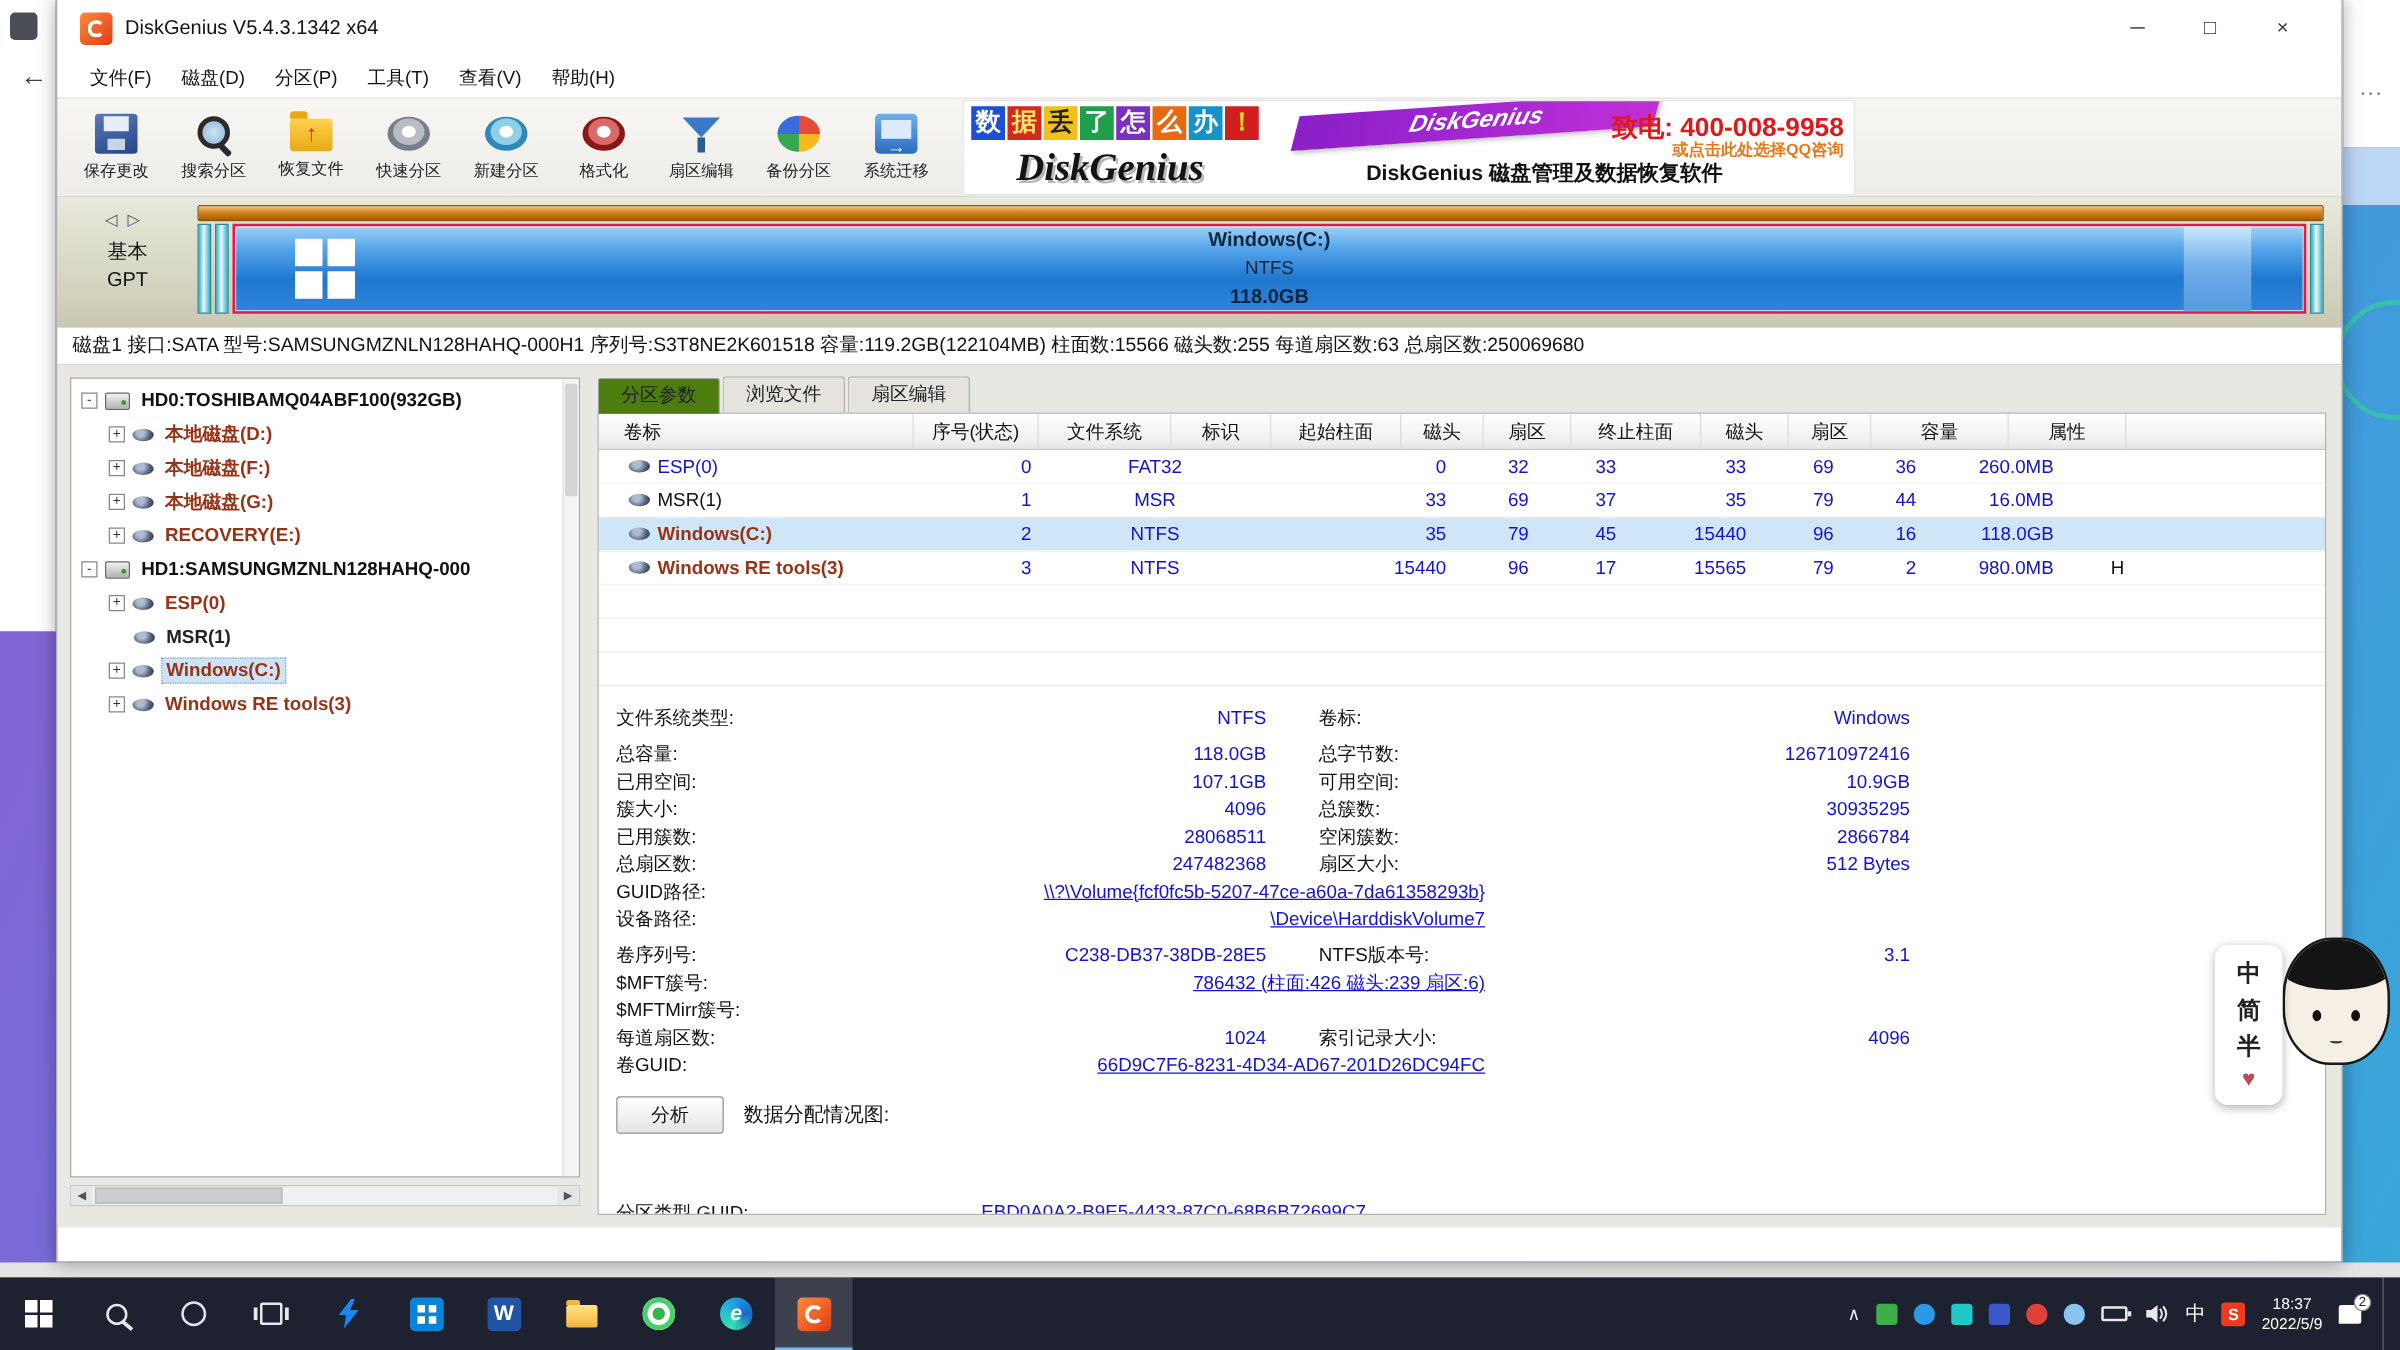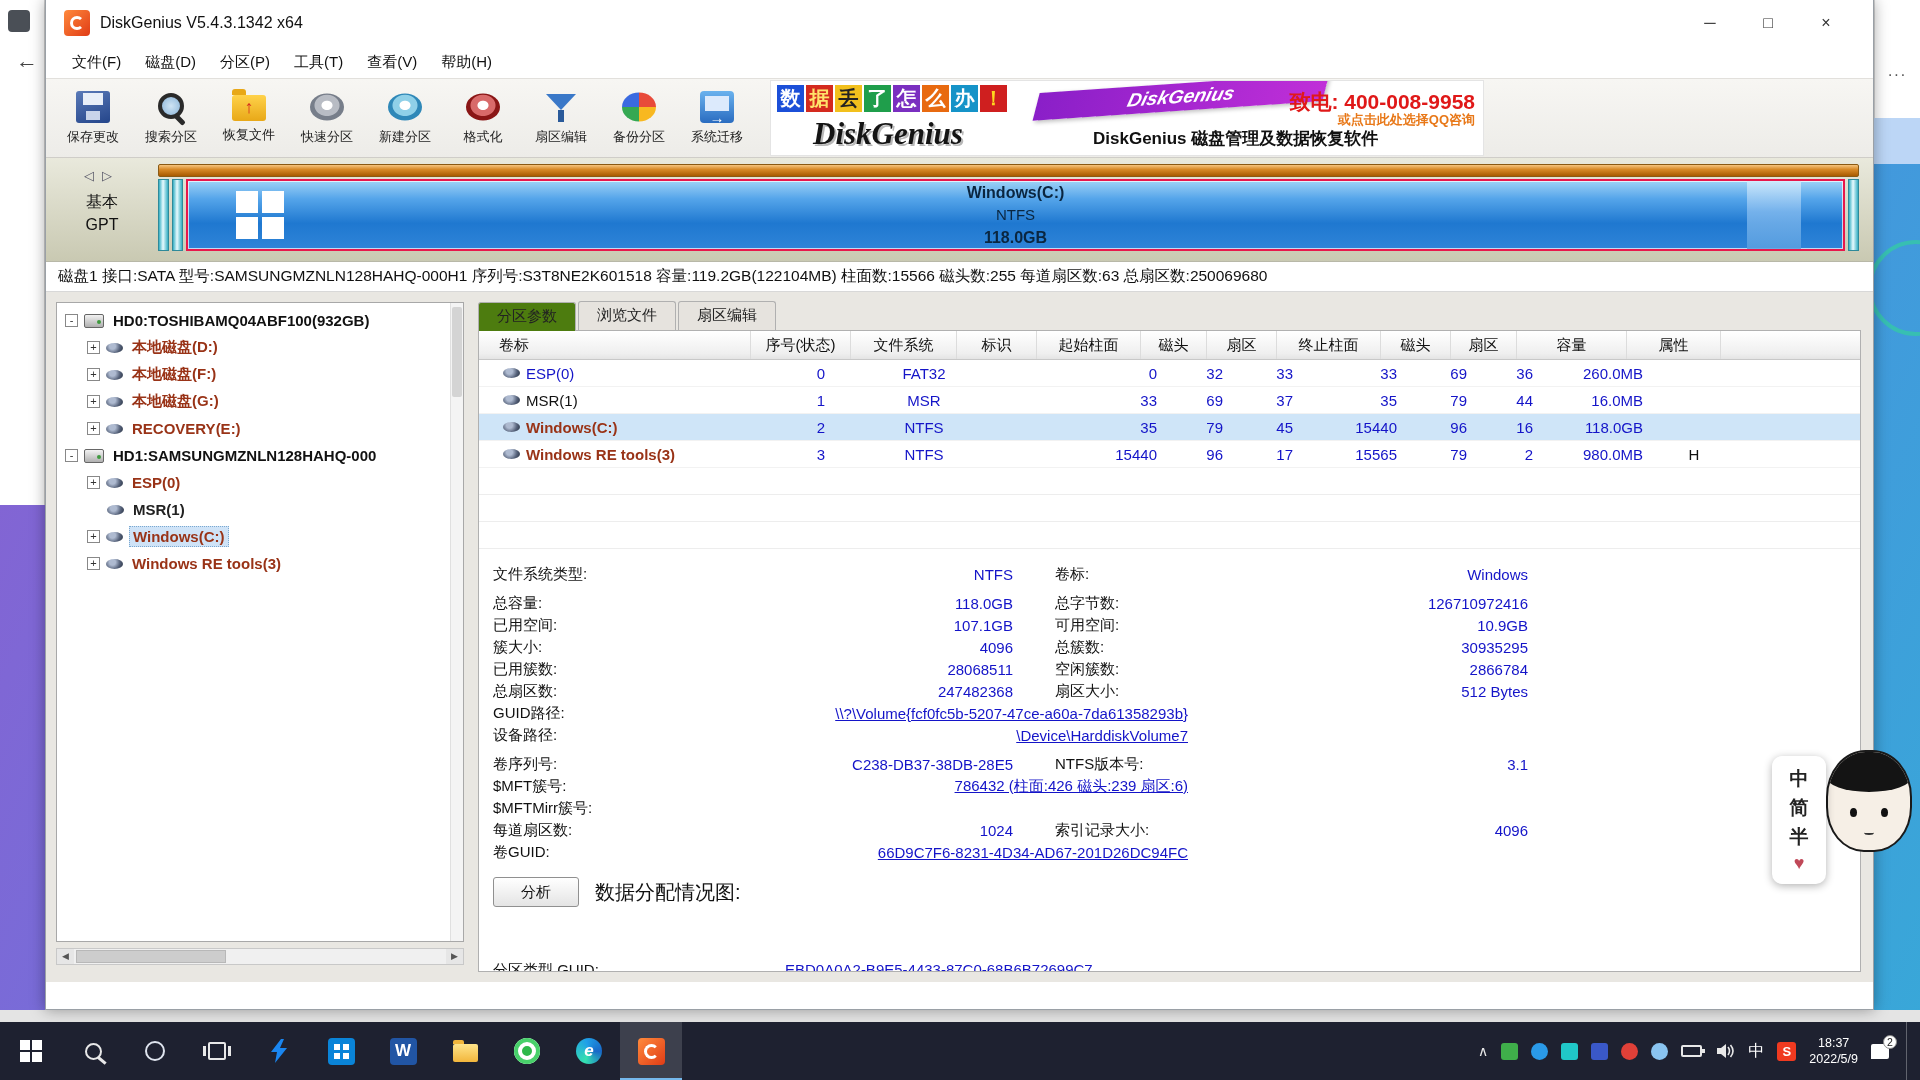--- a/index.html
+++ b/index.html
@@ -147,21 +147,21 @@
   .det-row.gap{margin-top:7px;}
   .det-l-label{width:190px;flex:none;color:#111;}
   .det-l-value{width:330px;flex:none;text-align:right;color:var(--value-blue);}
   .det-row.long .det-l-value{width:505px;text-decoration:underline;}
   .det-r-label{margin-left:42px;width:190px;flex:none;color:#111;}
   .det-r-value{width:283px;flex:none;text-align:right;color:var(--value-blue);}
 
   .analyze-row{display:flex;align-items:center;margin:14px 0 0 14px;}
   .btn-analyze{width:86px;height:30px;border:1px solid #909090;border-radius:3px;background:linear-gradient(#ffffff,#e4e4e4);
     font-size:15px;display:flex;align-items:center;justify-content:center;}
-  .alloc-label{margin-left:16px;font-size:20px;}
+  .alloc-label{margin-left:16px;font-size:16px;}
   .clipped-row{position:absolute;left:14px;bottom:-9px;font-size:15px;white-space:nowrap;display:flex;}
   .clipped-row .lab{color:#111;width:292px;flex:none;}
   .clipped-row .val{color:var(--value-blue);}
 
   
   .statusbar{height:28px;background:#f0eeeb;border-top:1px solid #c8c8c8;display:flex;align-items:center;font-size:14px;}
   .sb-ready{padding-left:12px;flex:none;}
   .sb-long{flex:1;height:20px;border:1px solid #d6d4d0;border-radius:2px;margin:0 8px 0 560px;background:#f6f4f1;}
   .sb-cell{width:58px;text-align:center;height:20px;line-height:19px;border:1px solid #d6d4d0;margin-right:5px;color:#333;background:#f6f4f1;flex:none;}
   .sb-grip{width:16px;height:20px;margin-right:2px;background:
@@ -414,21 +414,21 @@
     </div>
 
     <div class="panel">
       <div class="tabbar">
           <div class="tab active">分区参数</div>
           <div class="tab">浏览文件</div>
           <div class="tab">扇区编辑</div>
         </div>
       <div class="panel-body">
         <div class="pt-header">
-            <div class="pt-hcell first" style="width: 272px;">卷标</div>
+            <div class="pt-hcell first" style="width: 252px;">卷标</div>
             <div class="pt-hcell" style="width: 100px;">序号(状态)</div>
             <div class="pt-hcell" style="width: 106px;">文件系统</div>
             <div class="pt-hcell" style="width: 80px;">标识</div>
             <div class="pt-hcell" style="width: 104px;">起始柱面</div>
             <div class="pt-hcell" style="width: 66px;">磁头</div>
             <div class="pt-hcell" style="width: 70px;">扇区</div>
             <div class="pt-hcell" style="width: 104px;">终止柱面</div>
             <div class="pt-hcell" style="width: 70px;">磁头</div>
             <div class="pt-hcell" style="width: 66px;">扇区</div>
             <div class="pt-hcell" style="width: 110px;">容量</div>

